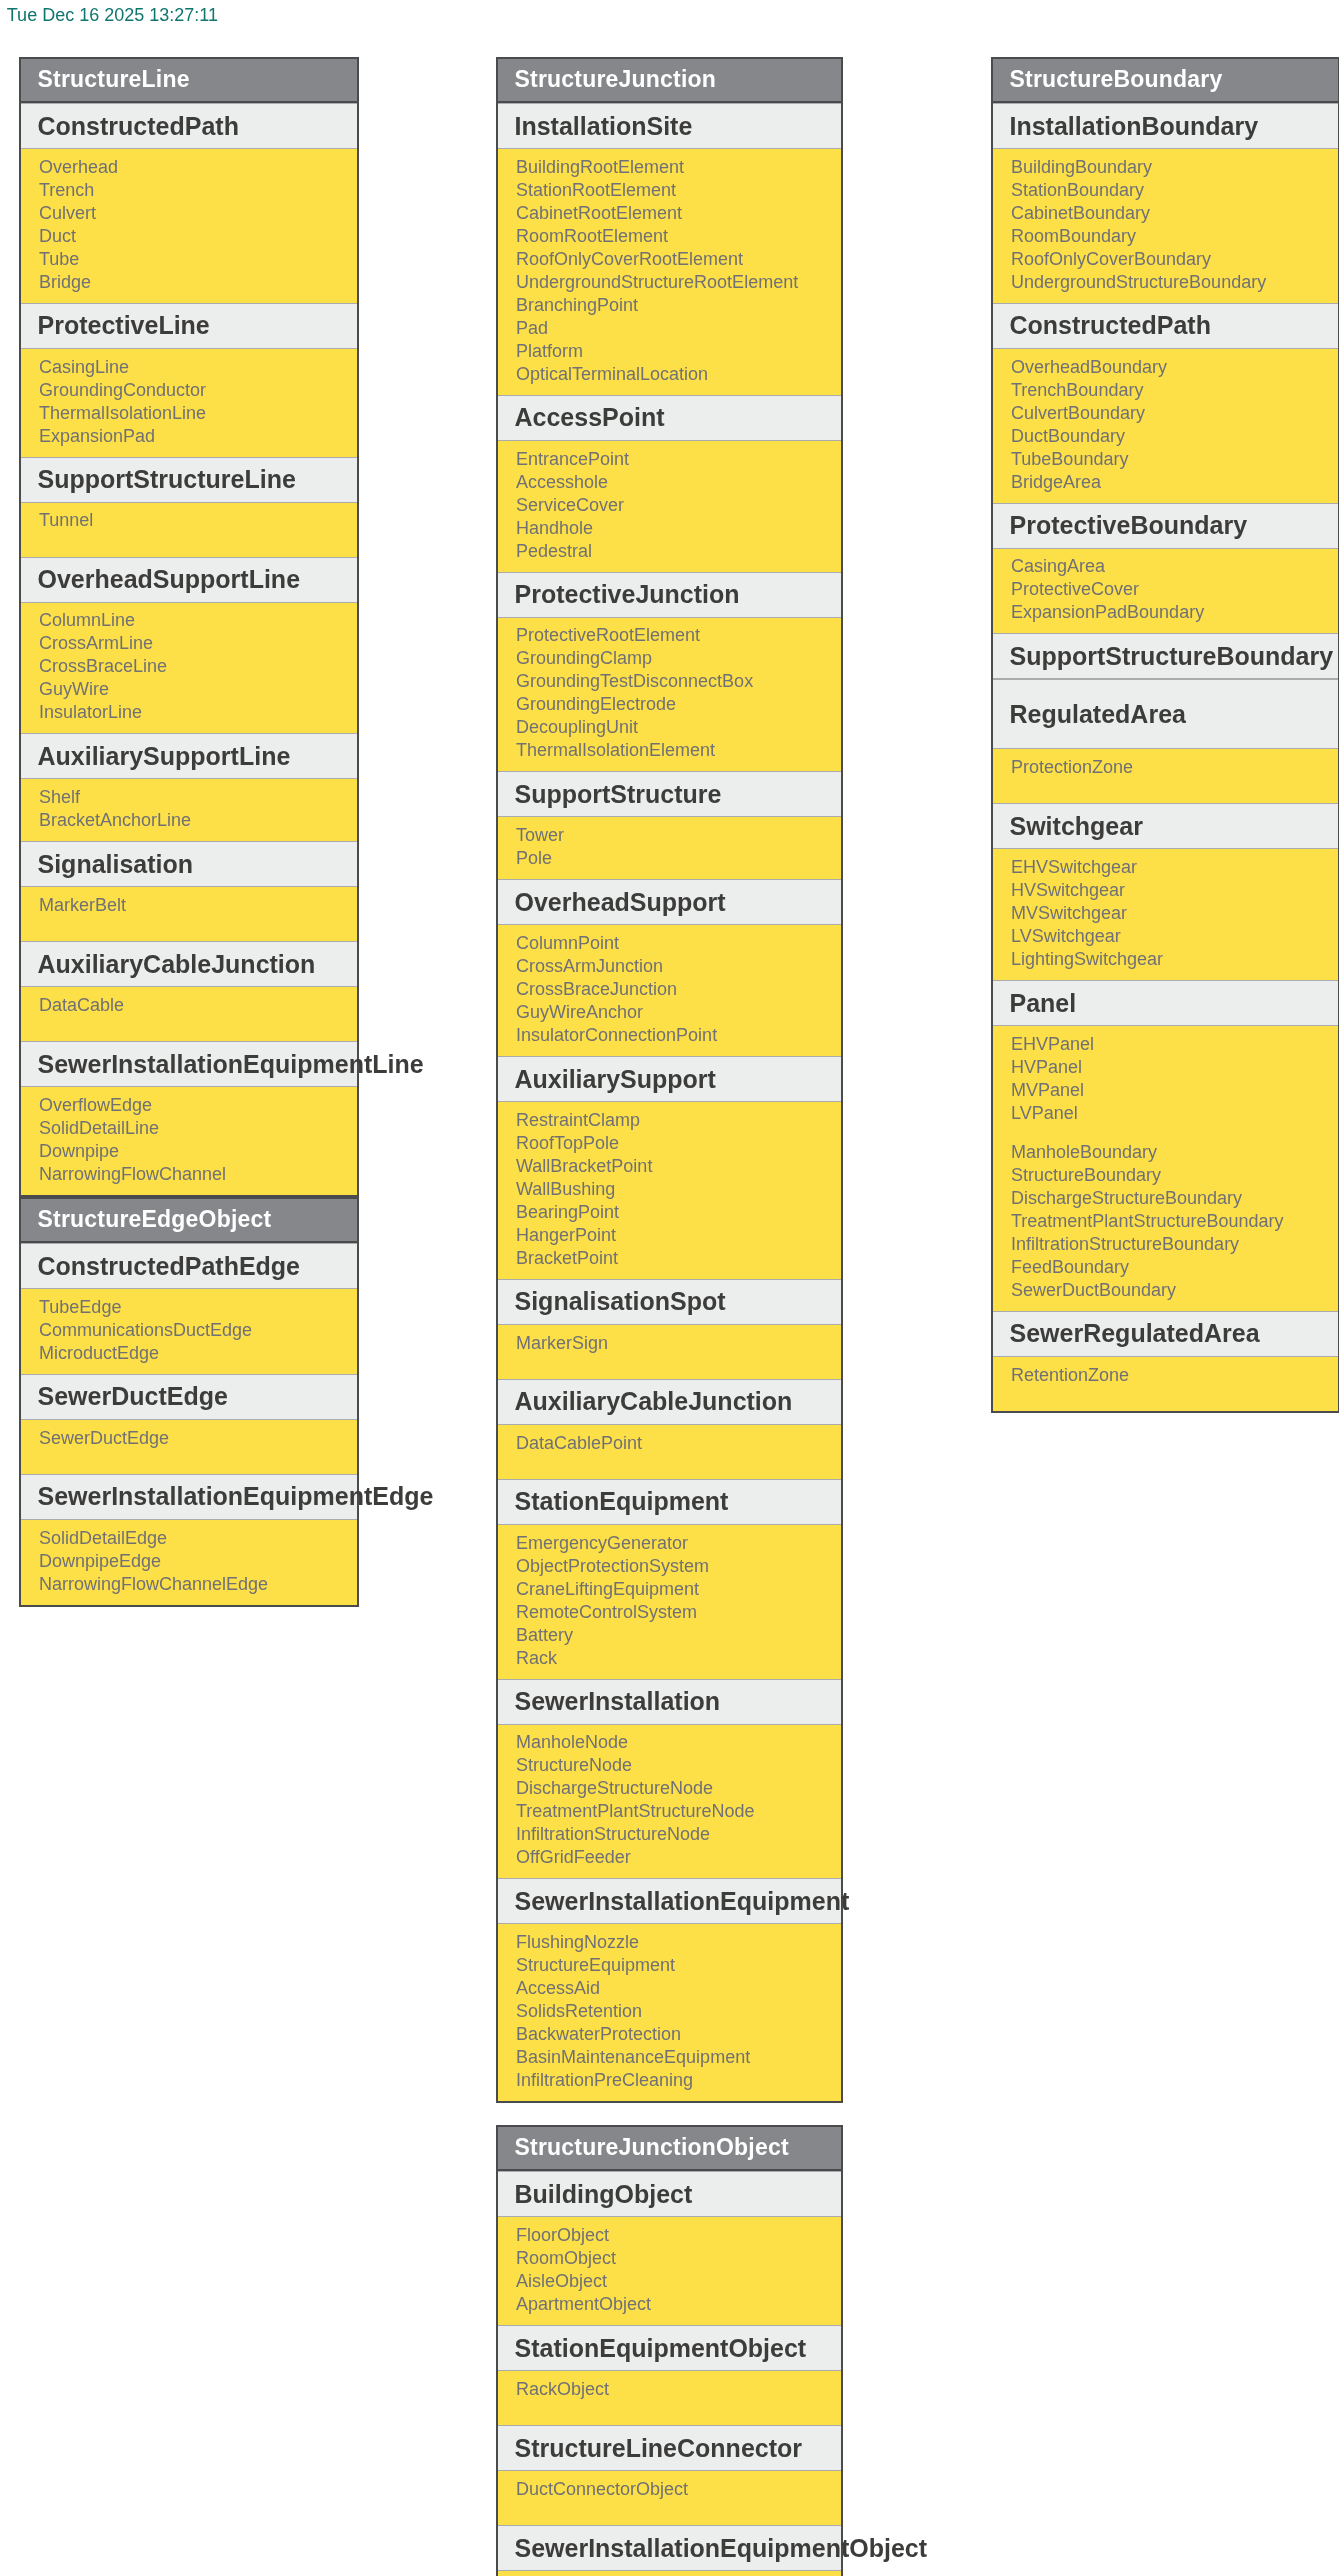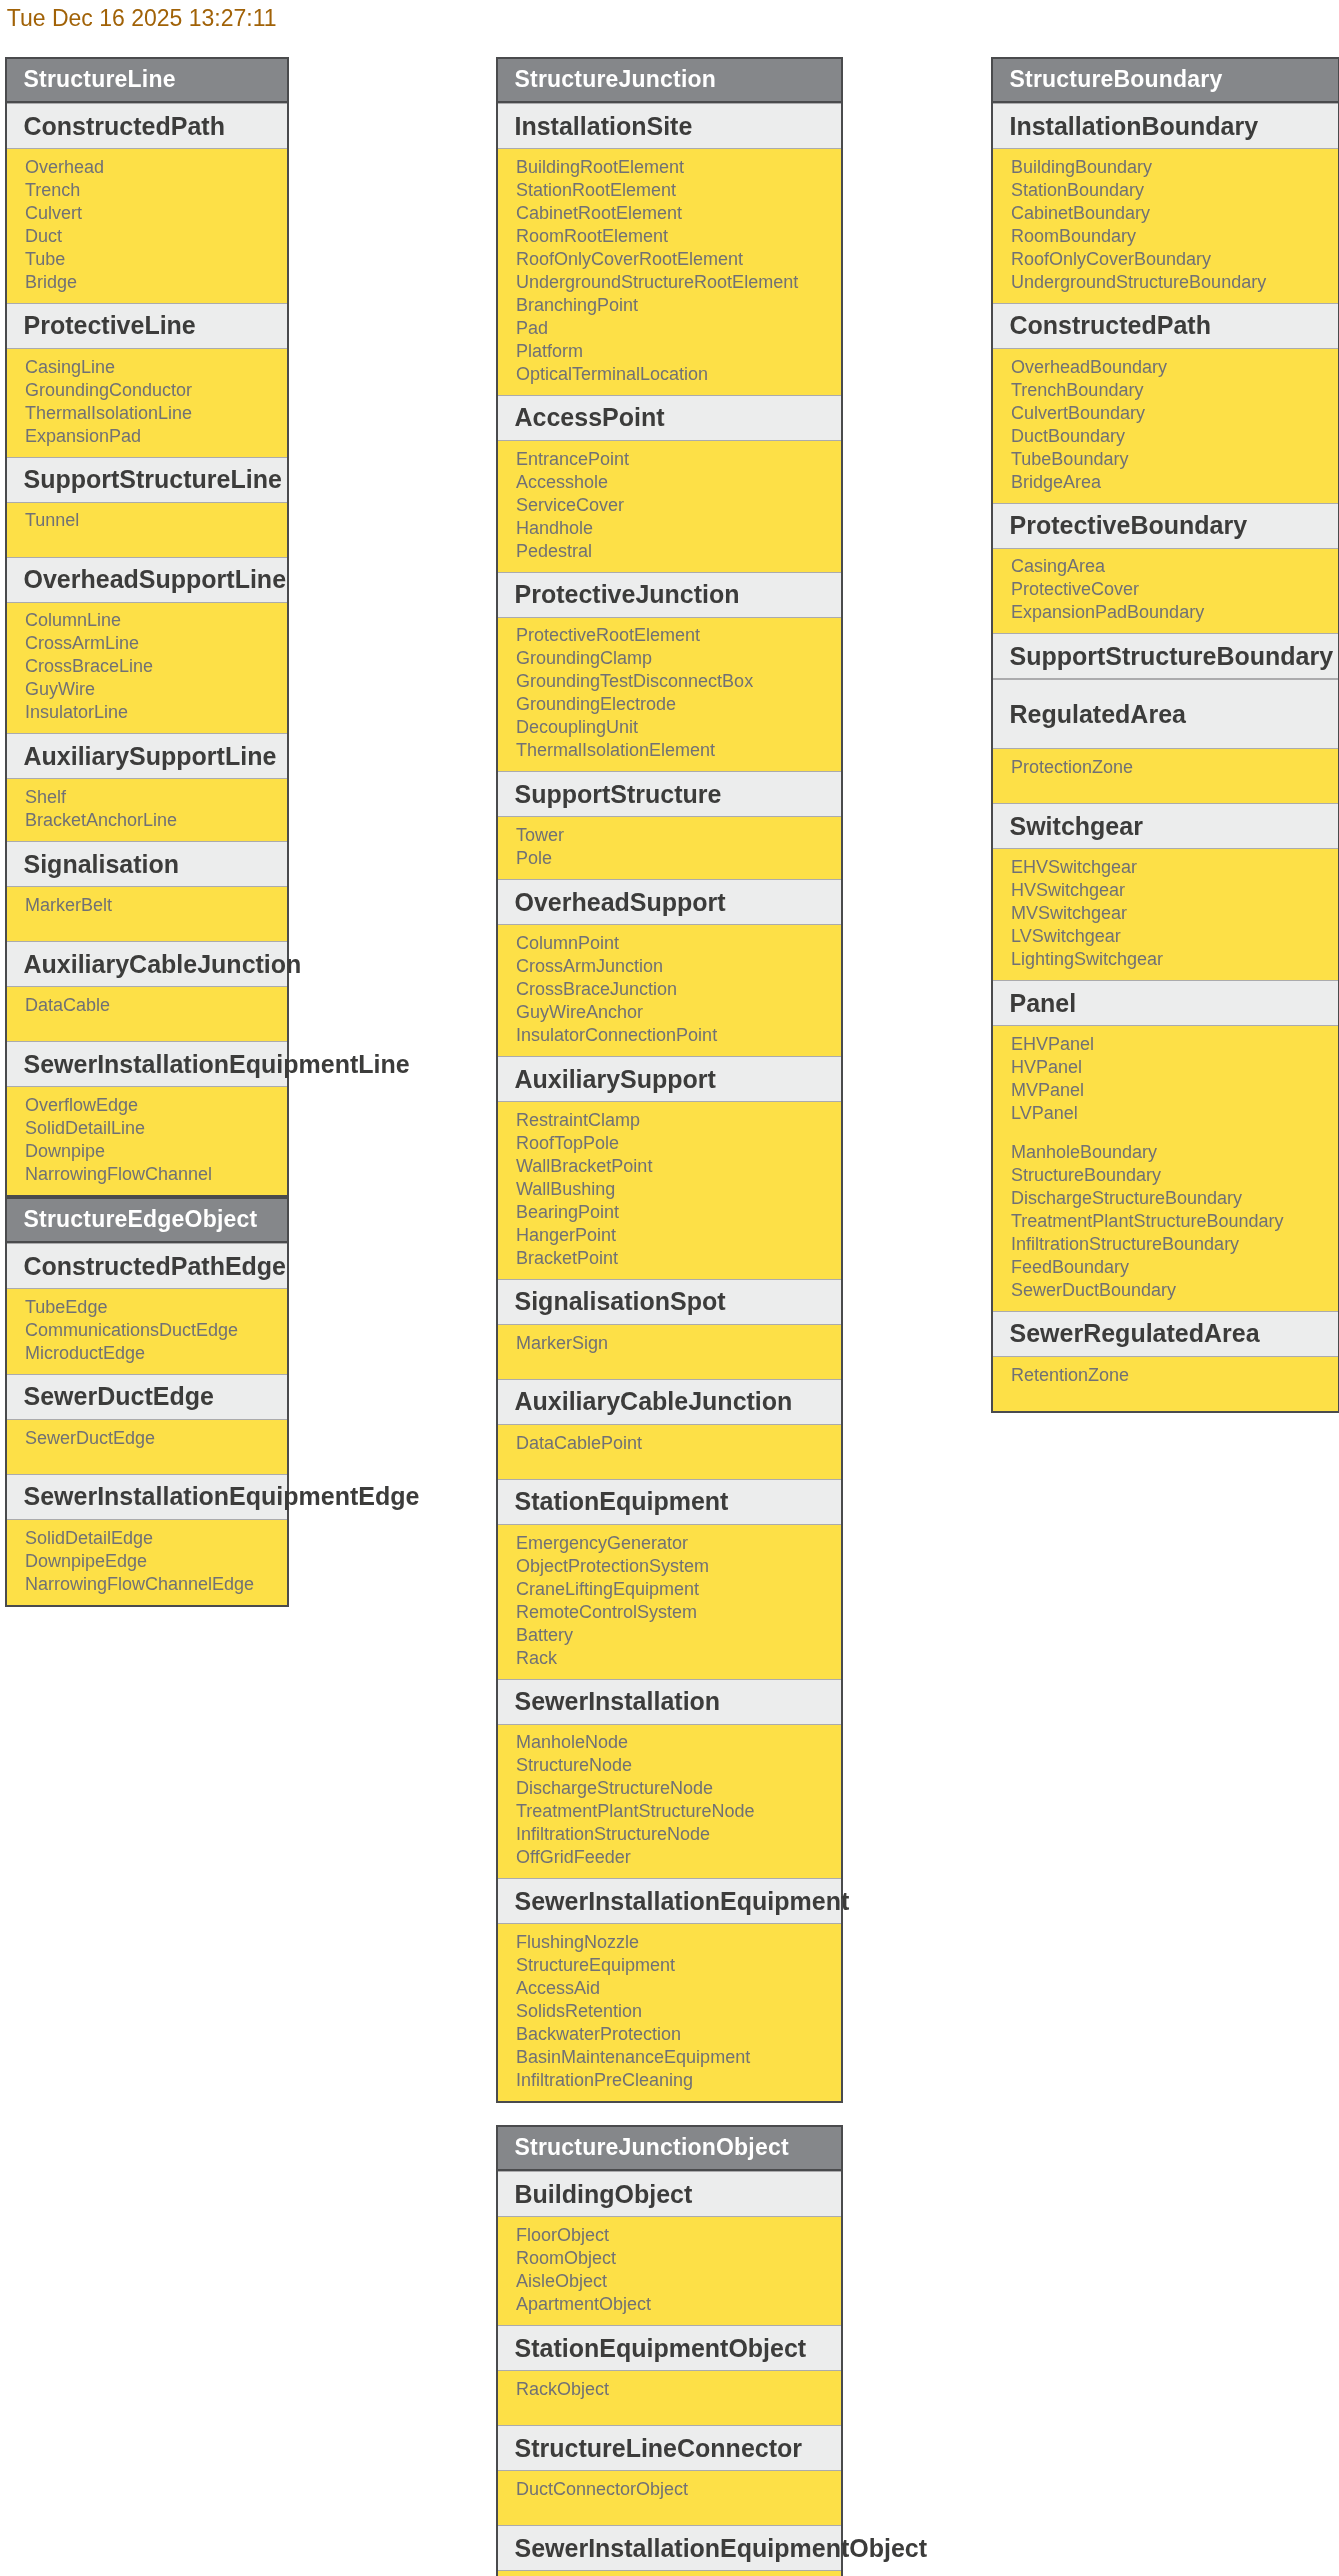--- a/index.html
+++ b/index.html
@@ -11,25 +11,25 @@
   body {
     position: relative;
     width: 1340px;
     height: 2576px;
     overflow: hidden;
   }
   .timestamp {
     position: absolute;
     left: 6.8px;
     top: 4.5px;
-    font-size: 23px;
-    color: #a16207;
+    font-size: 18px;
+    color: #0f766e;
   }
   .column { position: absolute; top: 57px; }
-  #col-1 { left: 5px;    width: 284px; }
+  #col-1 { left: 19px;    width: 340px; }
   #col-2 { left: 496px;  width: 347px; }
   #col-3 { left: 991px; width: 349px; }
 
   .panel {
     box-sizing: border-box;
     width: 100%;
     border: 2.3px solid #4a4b4d;
     background: #ffffff;
   }
   #col-1 .panel + .panel { }

